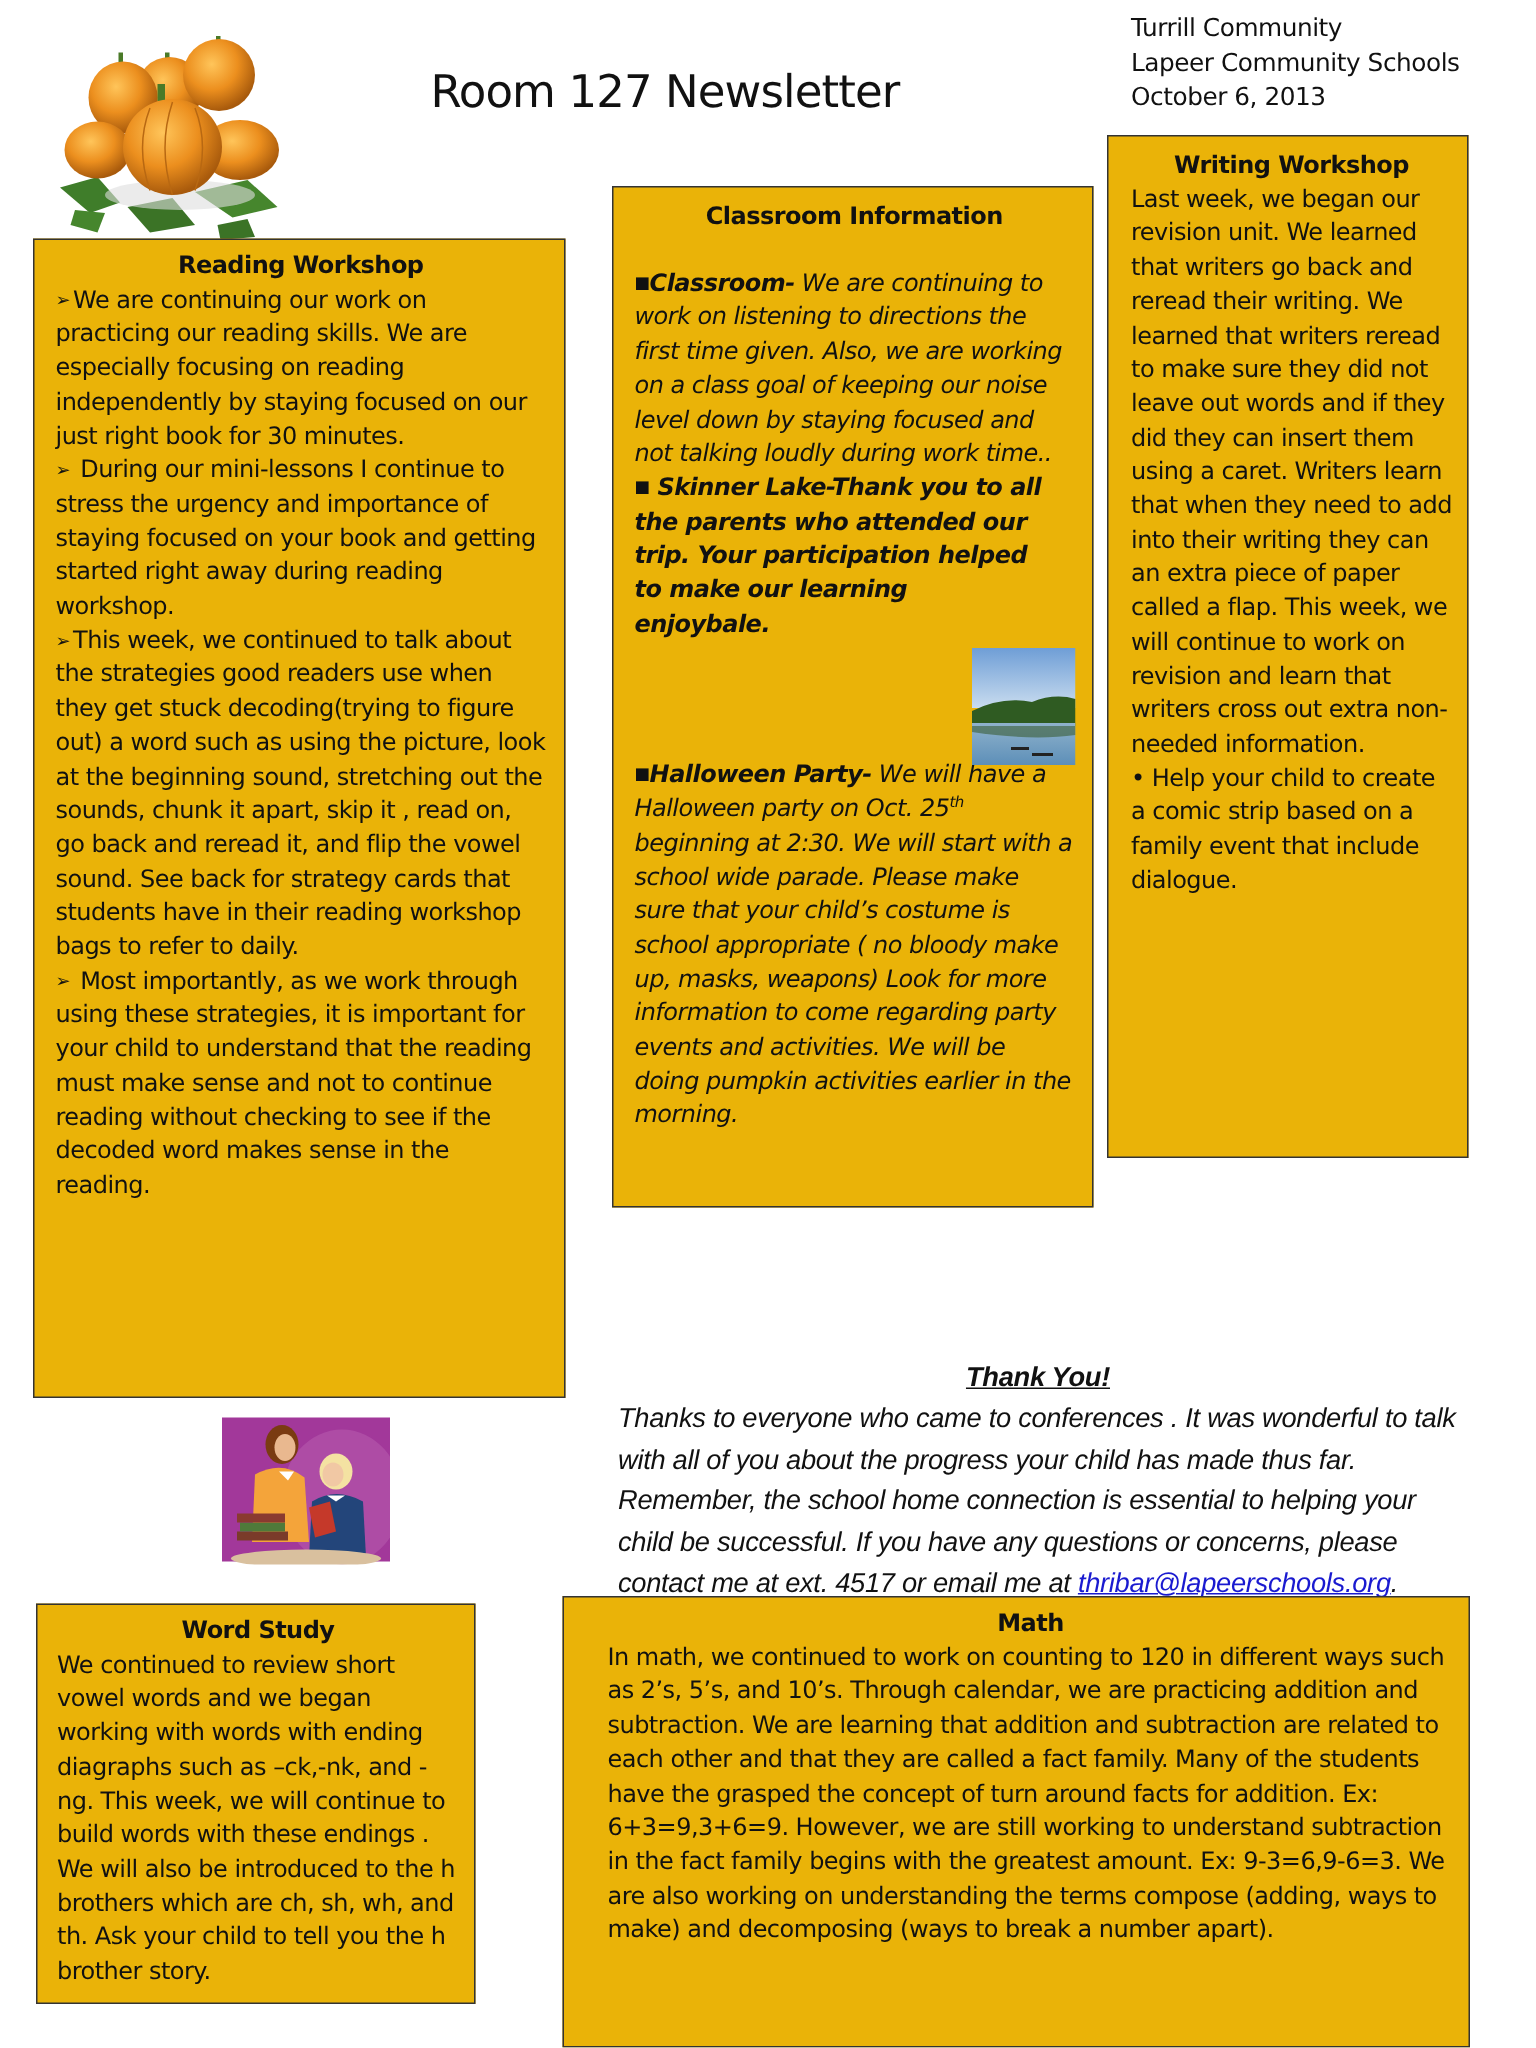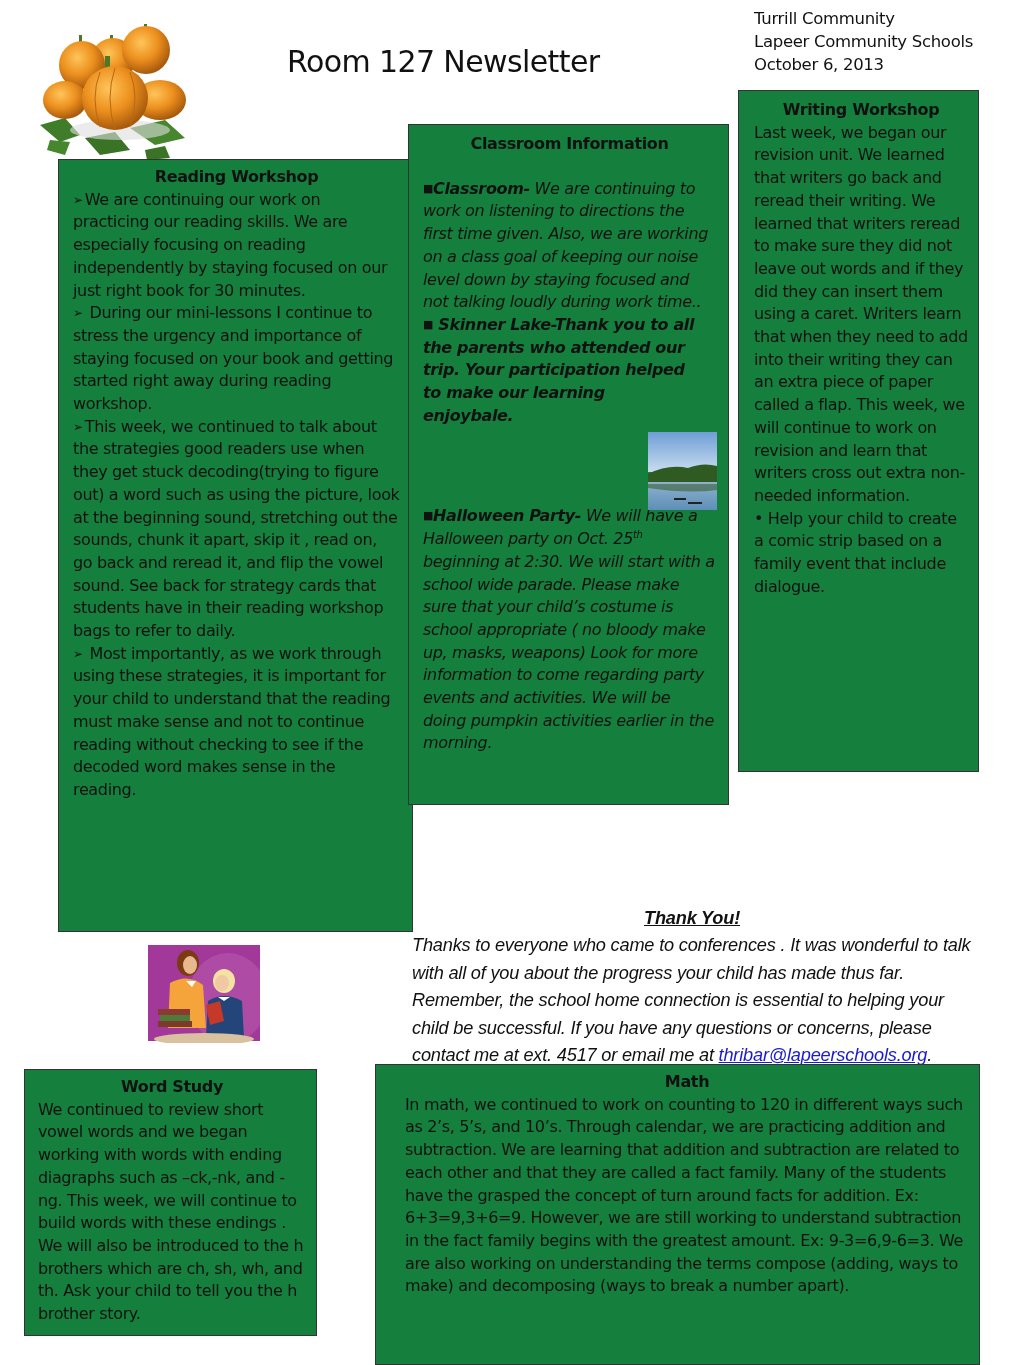--- a/index.html
+++ b/index.html
@@ -1,39 +1,39 @@
 <!DOCTYPE html>
 <html><head>
 <meta charset="utf-8">
 <style>
   html, body { margin: 0; padding: 0; background: #ffffff; }
   body { width: 1024px; height: 1365px; position: relative; overflow: hidden;
          font-family: "DejaVu Sans", sans-serif; color: #111; }
   .abs { position: absolute; }
-  .box { position: absolute; border: 1.5px solid #333; background: #15803d; box-sizing: border-box; }
+  .box { position: absolute; border: 1.5px solid #333; background: #eab308; box-sizing: border-box; }
   .comic { font-family: "DejaVu Sans", sans-serif; font-size: 16px; line-height: 22.7px; letter-spacing: -0.35px; }
   .box-title { font-weight: bold; text-align: center; display: block; }
   .para { display: block; }
   .bullet { display: block; }
   .arrow { display: inline-block; font-size: 12px; margin-right: 2px; vertical-align: 1px; }
   .sq { display: inline-block; font-size: 11px; vertical-align: 2px; }
   i, .it { font-style: italic; }
   .bi { font-weight: bold; font-style: italic; }
   sup { font-size: 10px; line-height: 0; }
 
   
   #title { left: 287px; top: 42px; font-size: 30px; line-height: 40px; letter-spacing: -0.6px; }
   #school { left: 754px; top: 7px; font-size: 16.5px; line-height: 23px; letter-spacing: -0.3px; }
 
   
   #pumpkins { left: 35px; top: 10px; width: 160px; height: 150px; }
   #teacher-img { left: 148px; top: 943px; width: 112px; height: 100px; }
   #lake-img { left: 648px; top: 432px; width: 69px; height: 78px; }
 
-  #reading { left: 22px; top: 159px; width: 355px; height: 773px; padding: 6px 12px 0 14px; margin-left: 36px; }
+  #reading { left: 22px; top: 159px; width: 355px; height: 773px; padding: 6px 12px 0 14px; }
   #classroom { left: 408px; top: 124px; width: 321px; height: 681px; padding: 8px 12px 16px 14px; }
   #writing { left: 738px; top: 90px; width: 241px; height: 682px; padding: 8px 10px 0 15px; }
   #wordstudy { left: 24px; top: 1069px; width: 293px; height: 267px; padding: 6px 10px 0 13px; }
   #math { left: 375px; top: 1064px; width: 605px; height: 301px; padding: 6px 10px 0 29px; }
 
   #thanks { left: 412px; top: 861px; width: 560px; font-family: "Liberation Sans", sans-serif;
             font-style: italic; font-size: 18.2px; line-height: 27.4px; letter-spacing: -0.2px; margin-top: 44px; }
   #thanks .ttl { display: block; text-align: center; font-weight: bold; text-decoration: underline; }
   #thanks a { color: #1a1ad0; text-decoration: underline; text-align: center; }
 

